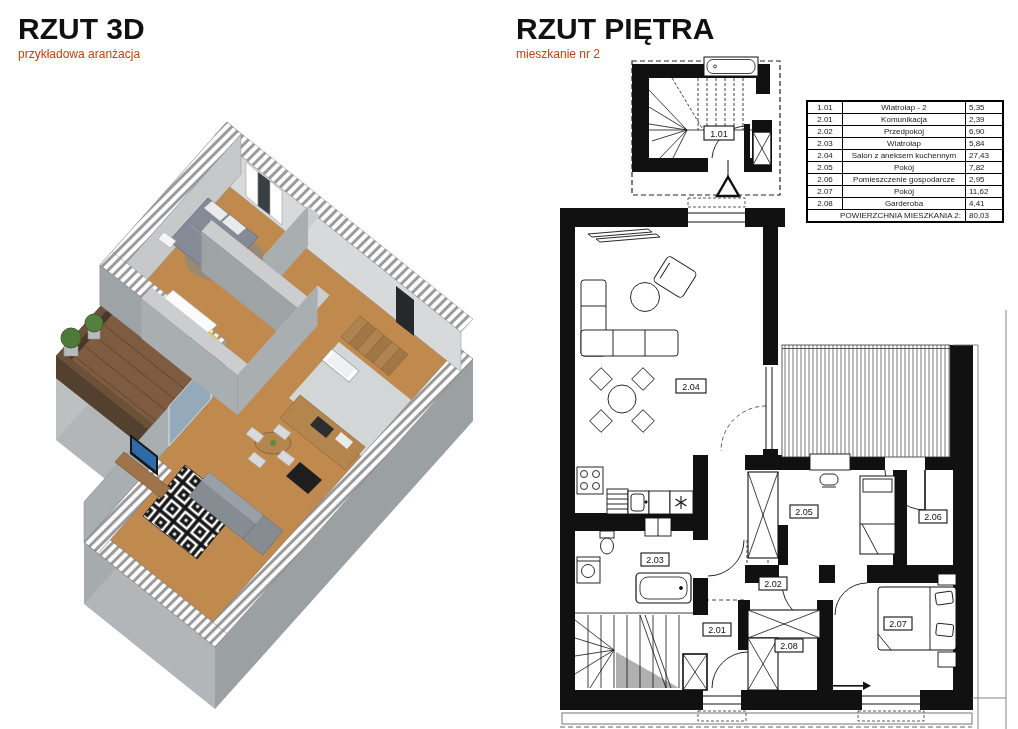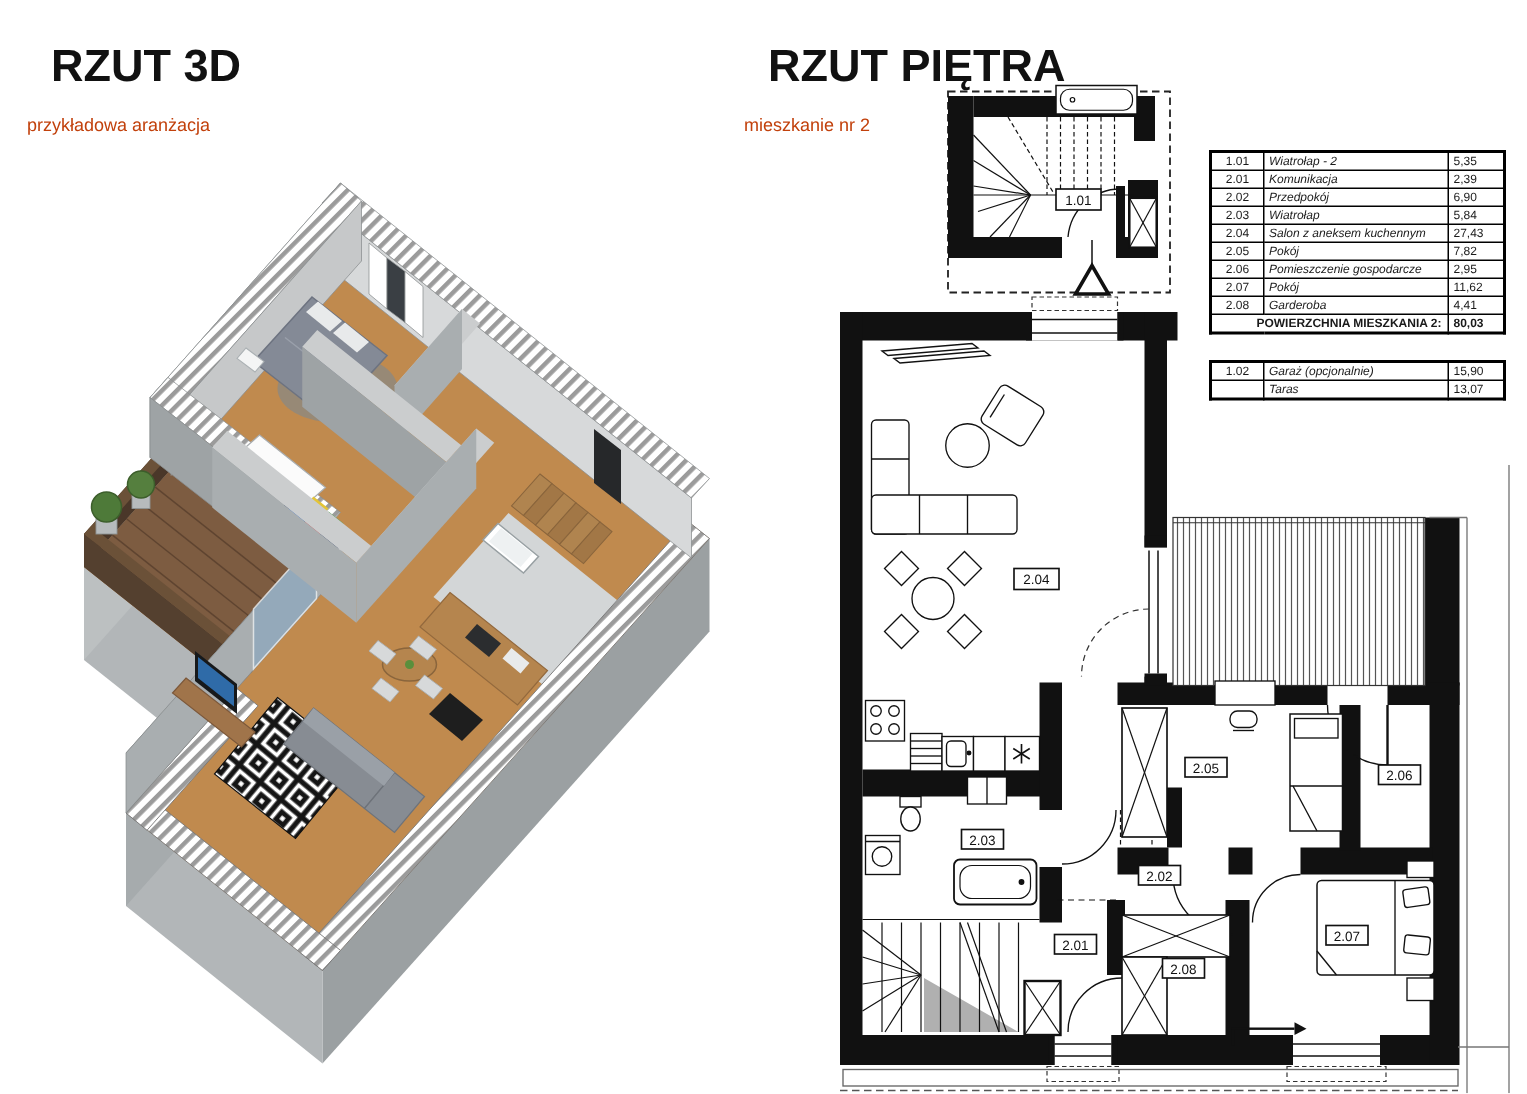--- a/index.html
+++ b/index.html
@@ -1,34 +1,34 @@
 <!DOCTYPE html>
 <html><head>
 <meta charset="utf-8">
 <style>
   html,body{margin:0;padding:0;background:#fff;}
   #stage{position:relative;width:1018px;height:729px;background:#fff;overflow:hidden;
          font-family:"Liberation Sans",sans-serif;color:#1a1a1a;}
   .hdr{position:absolute;top:14px;}
-  .hdr h1{margin:16px;font-size:30px;font-weight:bold;letter-spacing:0px;line-height:30px;color:#111;}
+  .hdr h1{margin:0;font-size:30px;font-weight:bold;letter-spacing:0px;line-height:30px;color:#111;}
   .hdr .sub{font-size:12px;color:#c2410c;margin-top:3px;}
   #hdr-left{left:18px;}
-  #hdr-right{left:496px;}
+  #hdr-right{left:516px;}
   svg{position:absolute;}
   #svg3d{left:0;top:0;}
   #svg2d{left:556px;top:50px;}
   table.area{position:absolute;border-collapse:collapse;font-size:8px;line-height:10px;
              border:2px solid #000;background:#fff;}
   #tbl-main{left:806px;top:100px;}
   #tbl-extra{left:806px;top:240px;}
   table.area td{border:1px solid #000;height:11px;padding:0 3px;white-space:nowrap;}
   td.c-no{width:28px;text-align:center;}
-  td.c-name{width:116px;text-align:left;font-style:italic;}
+  td.c-name{width:116px;text-align:center;}
   td.c-area{width:30px;}
-  tr.total td{font-weight:bold;}
+  tr.total td{font-weight:normal;}
   tr.total td.lbl{text-align:right;padding-right:4px;}
 </style>
 </head>
 <body>
 
 <div id="stage">
 
   <div class="hdr" id="hdr-left">
     <h1>RZUT 3D</h1>
     <div class="sub">przykładowa aranżacja</div>
@@ -527,28 +527,14 @@
           <td class="c-name">Garderoba</td>
           <td class="c-area">4,41</td>
         </tr>
       <tr class="total">
           <td class="lbl" colspan="2">POWIERZCHNIA MIESZKANIA 2:</td>
           <td class="c-area">80,03</td>
         </tr>
     </tbody>
   </table>
 
-  <table class="area" id="tbl-extra">
-    <tbody>
-      <tr>
-          <td class="c-no">1.02</td>
-          <td class="c-name">Garaż (opcjonalnie)</td>
-          <td class="c-area">15,90</td>
-        </tr>
-      <tr>
-          <td class="c-no"></td>
-          <td class="c-name">Taras</td>
-          <td class="c-area">13,07</td>
-        </tr>
-    </tbody>
-  </table>
 
 </div>
 
 </body></html>

